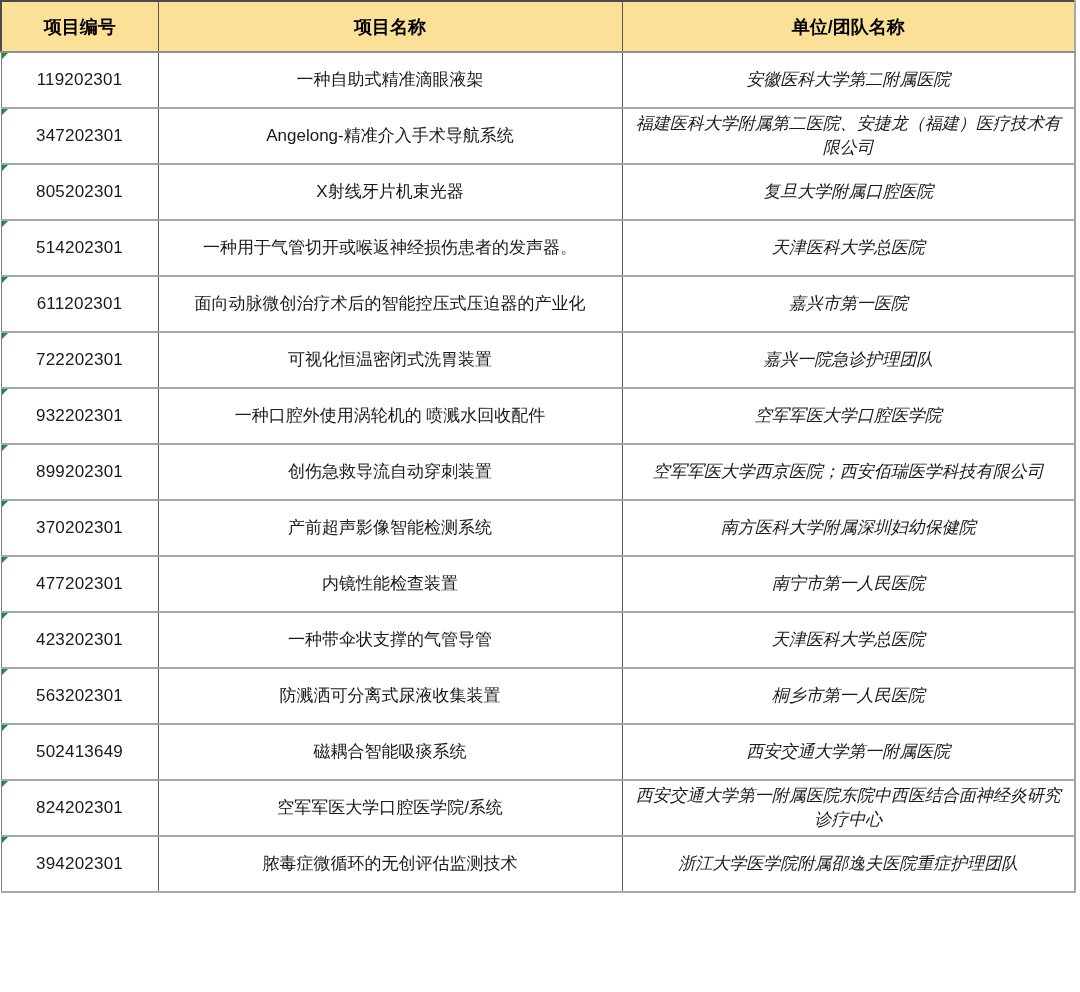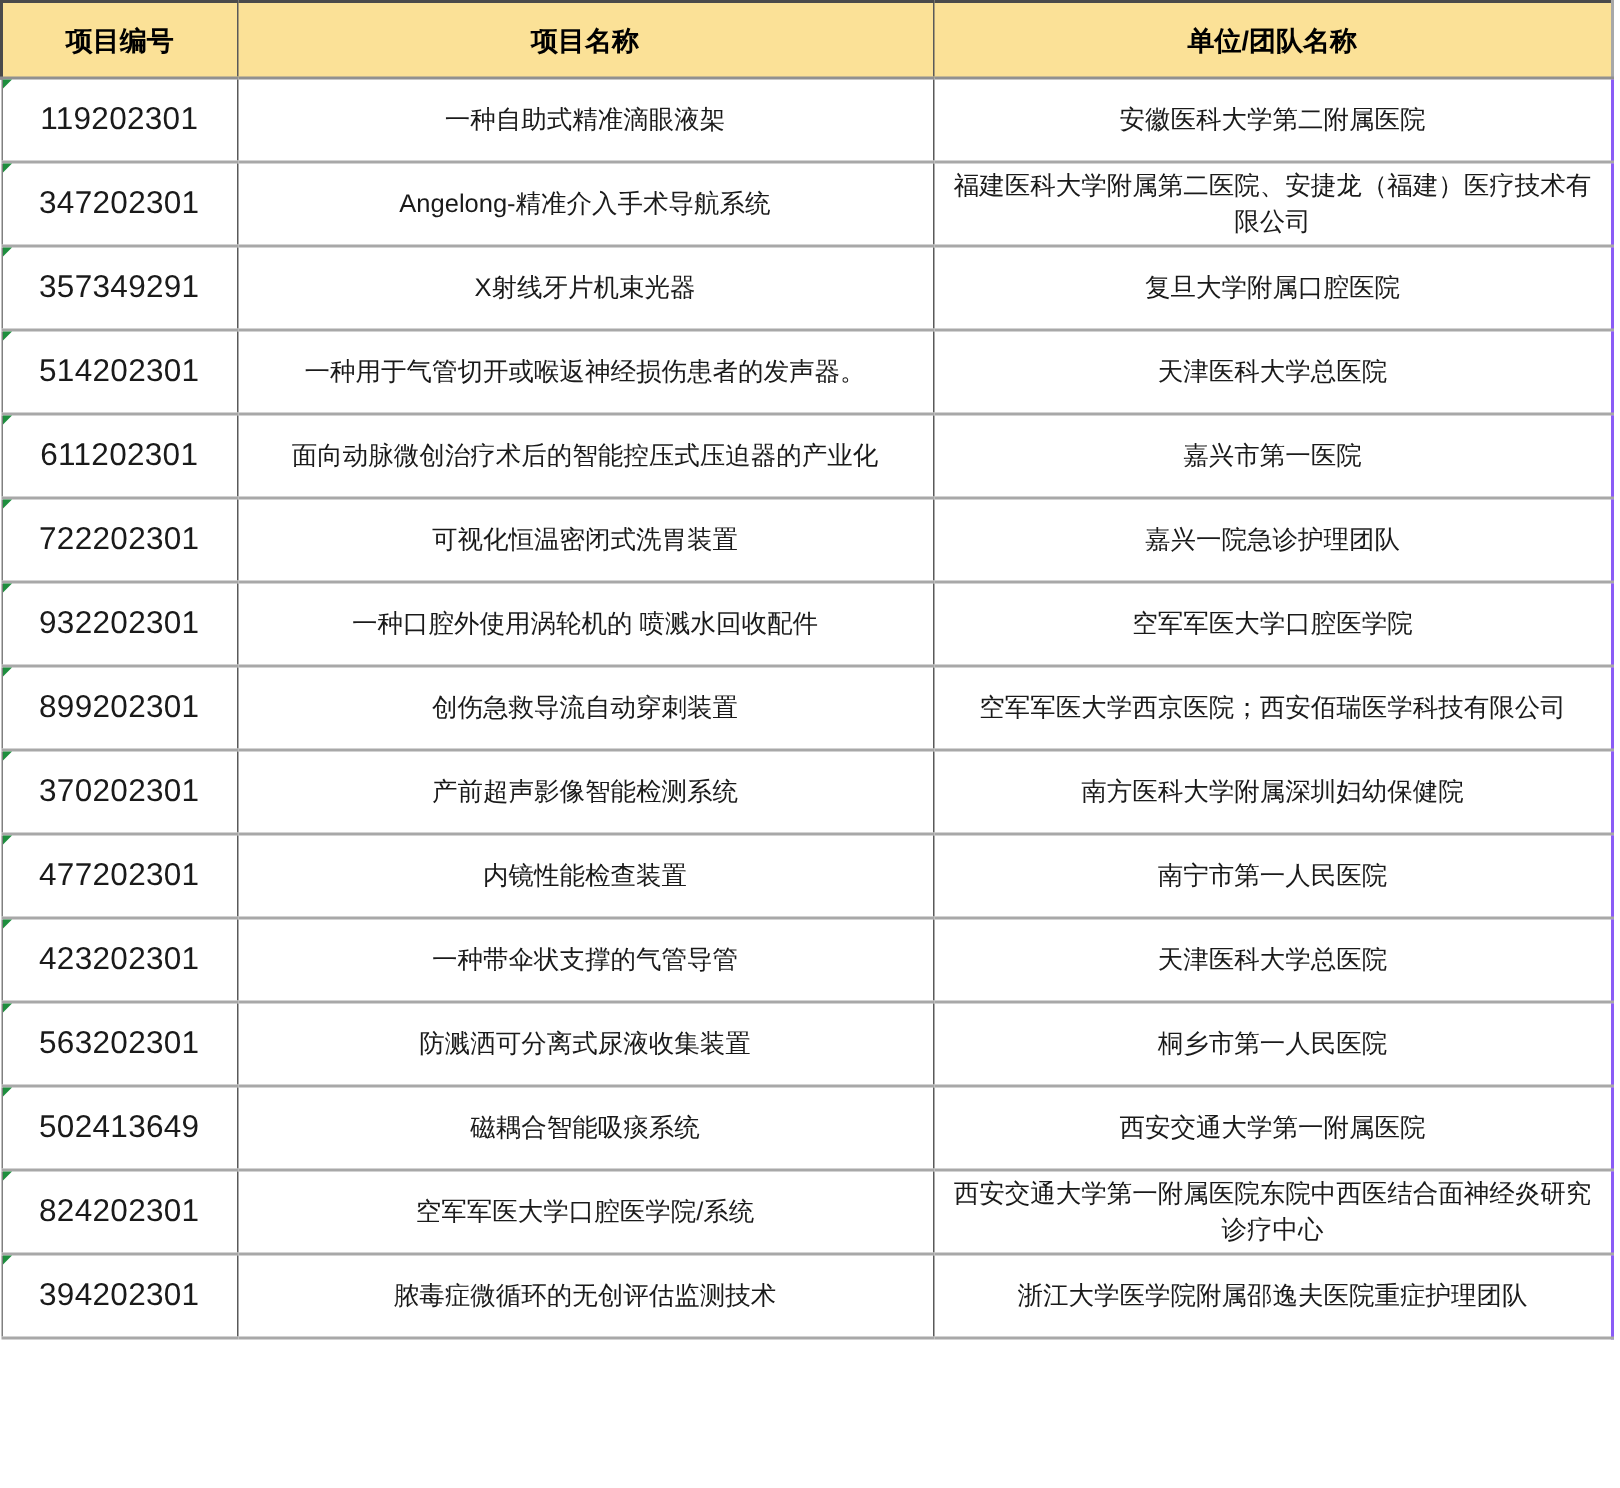--- a/index.html
+++ b/index.html
@@ -54,34 +54,34 @@
     font-size: 17px;
     line-height: 24px;
     border-top: 2px solid var(--grid-horizontal, #a8a8a8);
     border-bottom: 2px solid var(--grid-horizontal, #a8a8a8);
     border-left: 1px solid var(--grid-vertical, #595959);
     border-right: 1px solid var(--grid-vertical, #595959);
     padding: 2px 6px;
     word-break: break-word;
   }
   td:first-child { border-left: 1px solid #808080; }
-  td:last-child  { border-right: 2px solid #8b5cf6; }
+  td:last-child  { border-right: 2px solid #a3a3a3; font-style: italic; }
   tr:last-child td { border-bottom: 2px solid #a8a8a8; }
 
   .indicator {
     position: absolute;
     top: 0;
     left: 0;
     width: 0;
     height: 0;
     border-top: 6px solid var(--indicator-green, #1E8E3E);
     border-right: 6px solid transparent;
   }
   .code-text {
-    font-size: 21px;
+    font-size: 17px;
     letter-spacing: 0.2px;
   }
 </style>
 </head>
 <body>
 
 <div class="table-wrap">
   <table class="projects">
     <colgroup>
       <col class="c-code">
@@ -118,21 +118,21 @@
       <span>Angelong-精准介入手术导航系统</span>
     </td>
     <td>
       <span>福建医科大学附属第二医院、安捷龙（福建）医疗技术有限公司</span>
     </td>
   </tr>
 
   <tr>
     <td>
       <span class="indicator"></span>
-      <span class="code-text">357349291</span>
+      <span class="code-text">805202301</span>
     </td>
     <td>
       <span>X射线牙片机束光器</span>
     </td>
     <td>
       <span>复旦大学附属口腔医院</span>
     </td>
   </tr>
 
   <tr>

